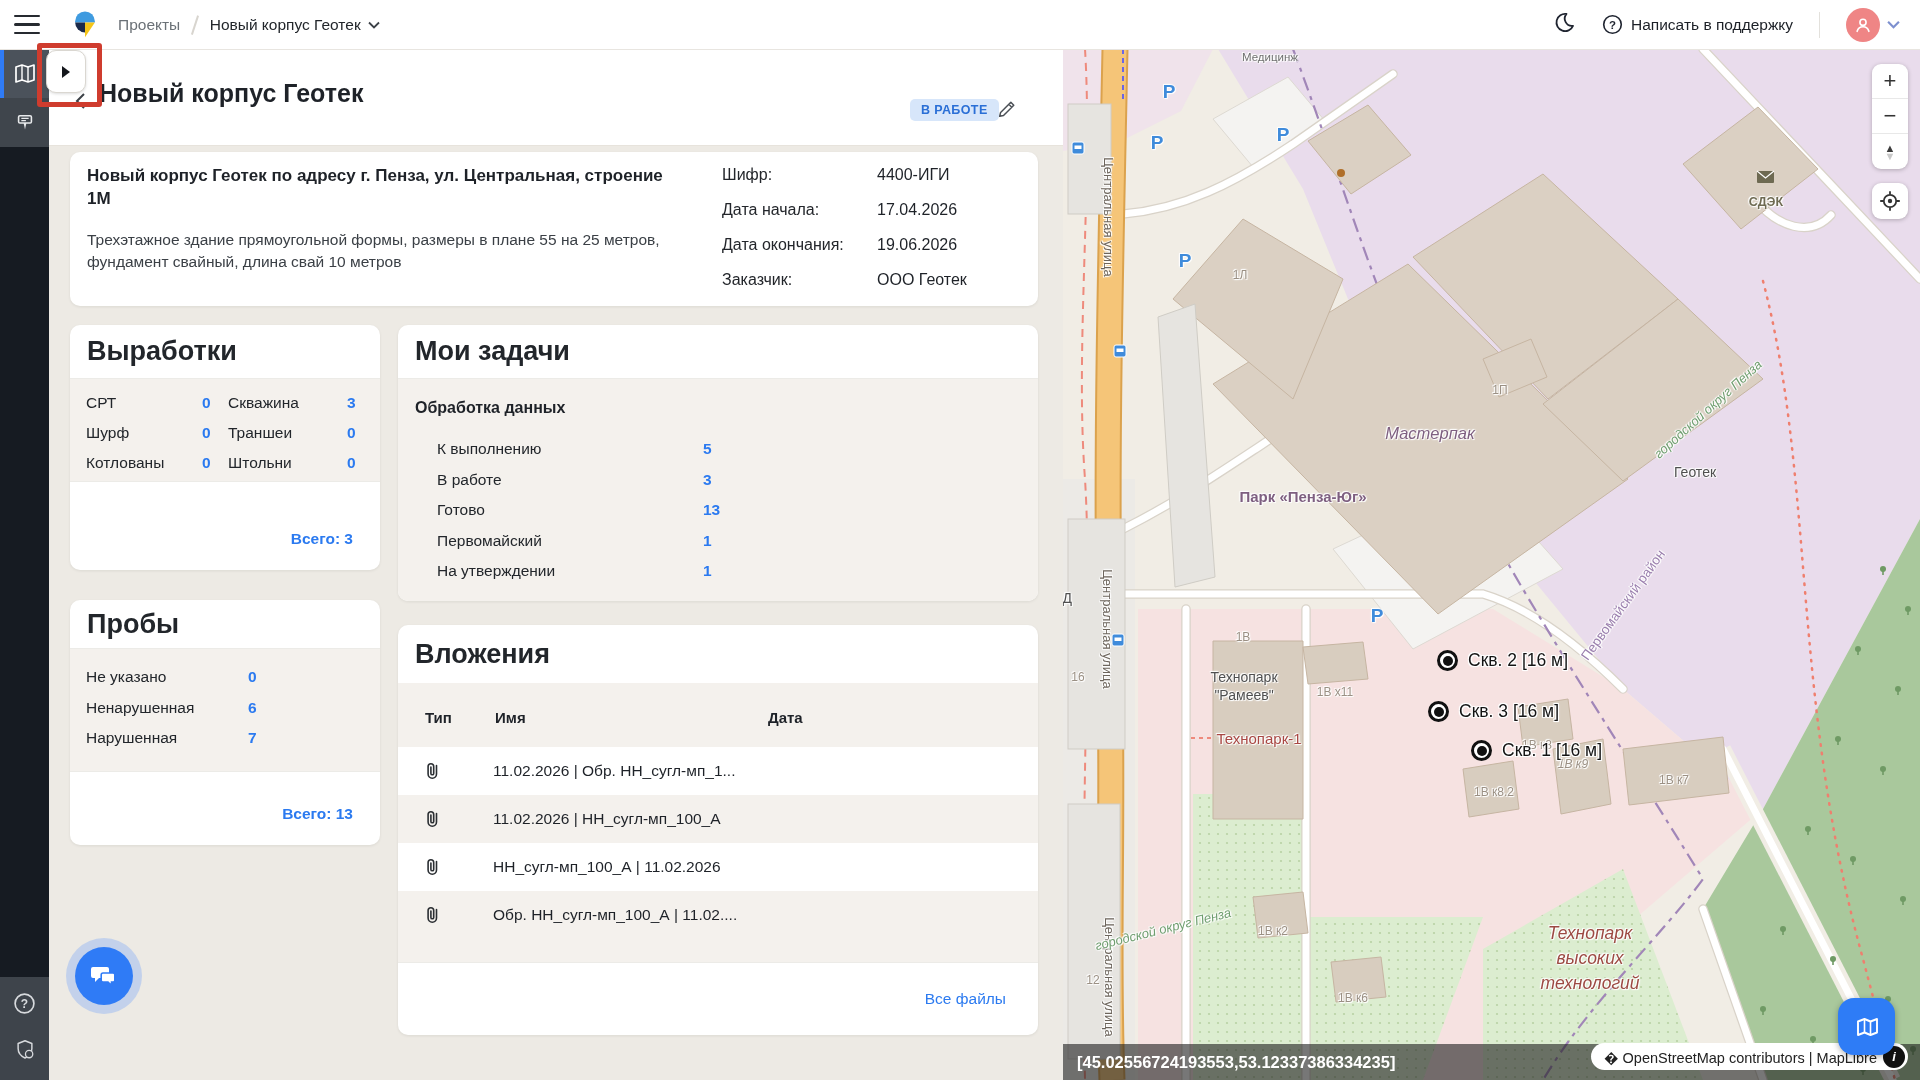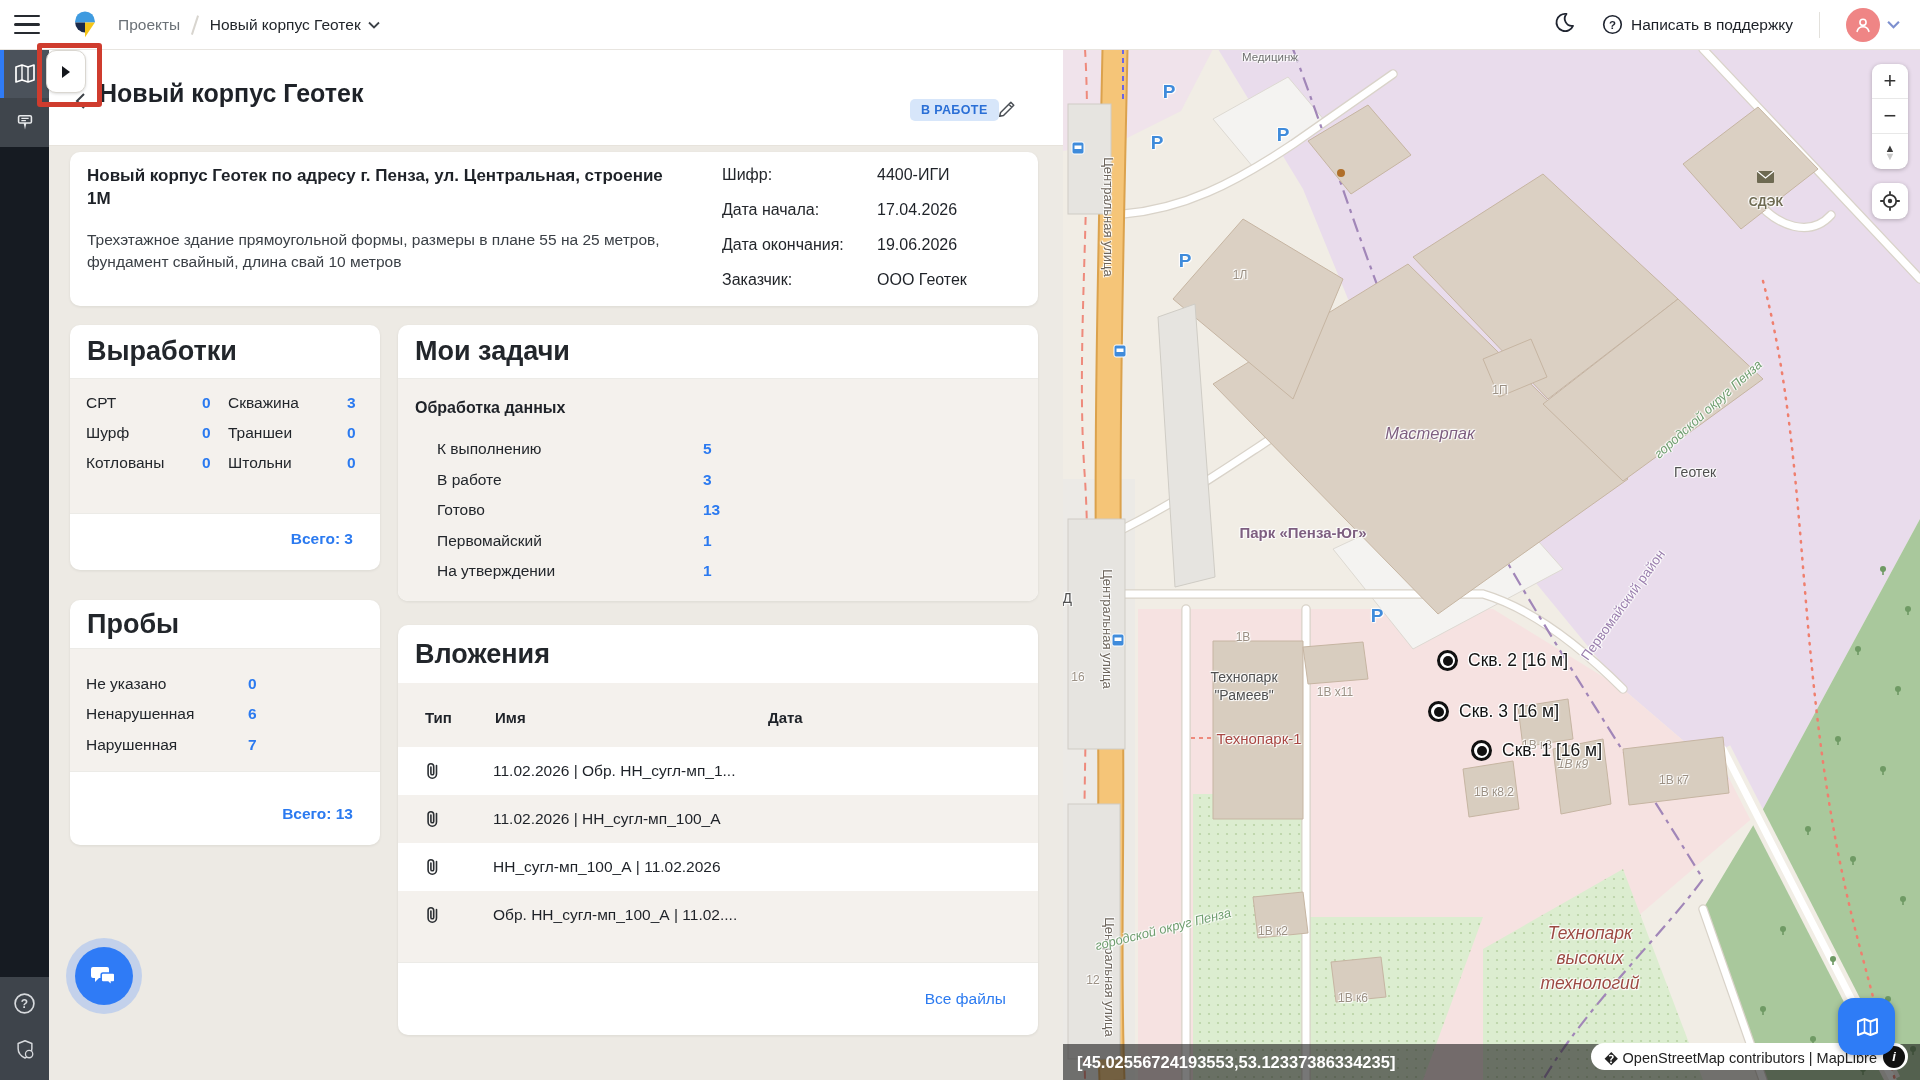--- a/index.html
+++ b/index.html
@@ -55,38 +55,38 @@
   
   .info-card{left:21px;top:103px;width:968px;height:154px;}
   .info-addr{position:absolute;left:17px;top:13px;width:590px;font-size:17px;font-weight:bold;line-height:1.35;color:#1e2228;}
   .info-desc{position:absolute;left:17px;top:77px;width:600px;font-size:15.5px;line-height:1.4;color:#3b4046;}
   .if-row{position:absolute;left:652px;width:300px;display:flex;font-size:16px;}
   .if-l{width:155px;color:#23262b;}
   .if-v{color:#1e2228;}
 
   
   .card-vyr{left:21px;top:276px;width:310px;height:245px;}
-  .card-vyr .card-body{height:135px;box-sizing:border-box;padding:15px 16px 0;}
+  .card-vyr .card-body{height:103px;box-sizing:border-box;padding:15px 16px 0;}
   #workings-grid{display:grid;grid-template-columns:116px 26px 119px 16px;row-gap:12px;font-size:15.5px;}
   #workings-grid .num{font-weight:bold;}
   .card-total{position:absolute;right:27px;bottom:22px;font-size:15.5px;font-weight:bold;}
 
   
   .card-tasks{left:349px;top:276px;width:640px;height:276px;}
   .card-tasks .card-body{height:222px;box-sizing:border-box;padding:20px 17px 0;border-bottom:none;border-radius:0 0 10px 10px;}
   .tasks-group{font-size:16px;font-weight:bold;color:#1e2228;}
   #tasks-list{margin-top:17px;}
   .t-row{display:flex;height:30.5px;align-items:center;padding-left:22px;position:relative;font-size:15.5px;}
   .t-v{position:absolute;left:288px;font-weight:bold;}
 
   
   .card-proby{left:21px;top:551px;width:310px;height:245px;}
   .card-proby .card-h{height:48px;}
   .card-proby .card-body{height:123px;box-sizing:border-box;padding:13px 16px 0;}
-  .s-row{display:flex;height:30.5px;align-items:flex-end;position:relative;font-size:15.5px;}
+  .s-row{display:flex;height:30.5px;align-items:center;position:relative;font-size:15.5px;}
   .s-v{position:absolute;left:162px;font-weight:bold;}
 
   
   .card-att{left:349px;top:576px;width:640px;height:410px;}
   .card-att .card-h{height:58px;}
   .att-body{position:absolute;left:0;top:58px;width:640px;height:279px;background:#f4f1ed;border-bottom:1px solid #ecebe7;}
   .att-head{position:absolute;top:0;left:0;right:0;height:64px;}
   .att-head span{position:absolute;top:26px;font-size:15px;font-weight:bold;color:#1e2228;}
   .att-head span:nth-child(1){left:27px;}
   .att-head span:nth-child(2){left:97px;}
@@ -99,21 +99,21 @@
   .att-foot{position:absolute;left:0;bottom:0;height:73px;right:0;display:flex;align-items:center;justify-content:flex-end;padding-right:32px;}
   .link-blue{color:#2b7af0;font-size:15.5px;}
 
   
   .map{position:absolute;left:1063px;top:49px;width:857px;height:1031px;overflow:hidden;background:#f1ede5;}
   .map svg.base{position:absolute;left:0;top:0;}
   .mlabel{position:absolute;white-space:nowrap;transform:translate(-50%,-50%);
     text-shadow:0 0 2px #fff,0 0 2px #fff,0 0 3px #fff,1px 1px 0 rgba(255,255,255,.85),-1px -1px 0 rgba(255,255,255,.85);}
   .street{color:#6d655c;font-size:13px;}
   .area{color:#7e5f80;font-style:italic;font-size:16.5px;}
-  .areab{color:#7e5f80;font-weight:bold;font-size:15px;margin-top:36px;}
+  .areab{color:#7e5f80;font-weight:bold;font-size:15px;}
   .poi{color:#4f4f4f;font-size:14px;}
   .poism{color:#6f6f6f;font-size:11.5px;}
   .poired{color:#a84743;font-size:15px;}
   .bigred{color:#9c4a42;font-style:italic;font-size:17.5px;}
   .admg{color:#6f9e6f;font-style:italic;font-size:13px;}
   .admp{color:#9b7fae;font-size:13.5px;}
   .olive{color:#6e6a52;font-weight:bold;font-size:12.5px;}
   .bnum{color:#9b9084;font-size:12px;}
   .park{color:#3f8bdb;font-weight:bold;font-size:19px;}
 

